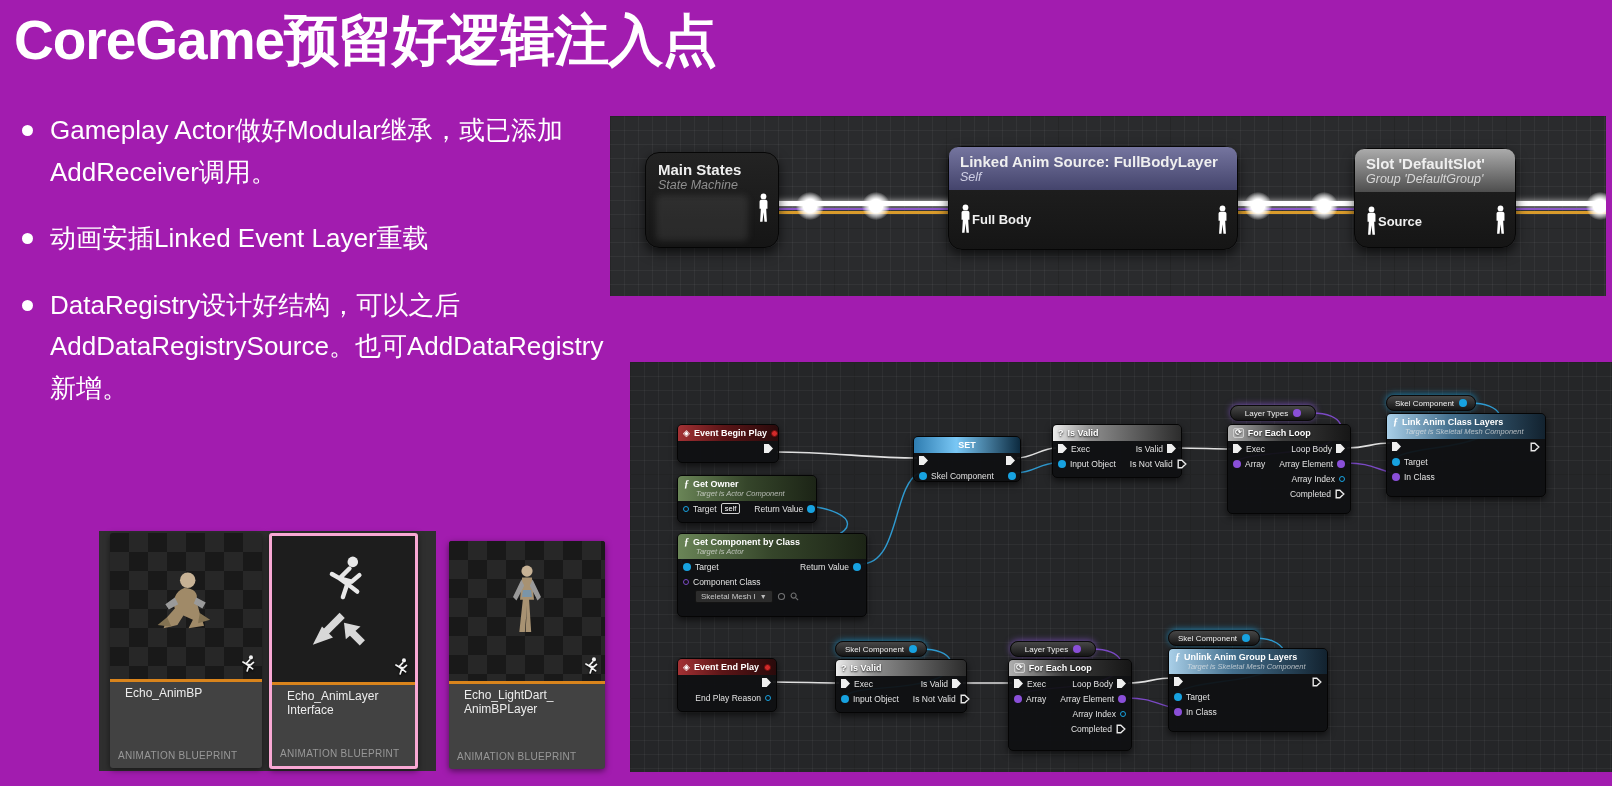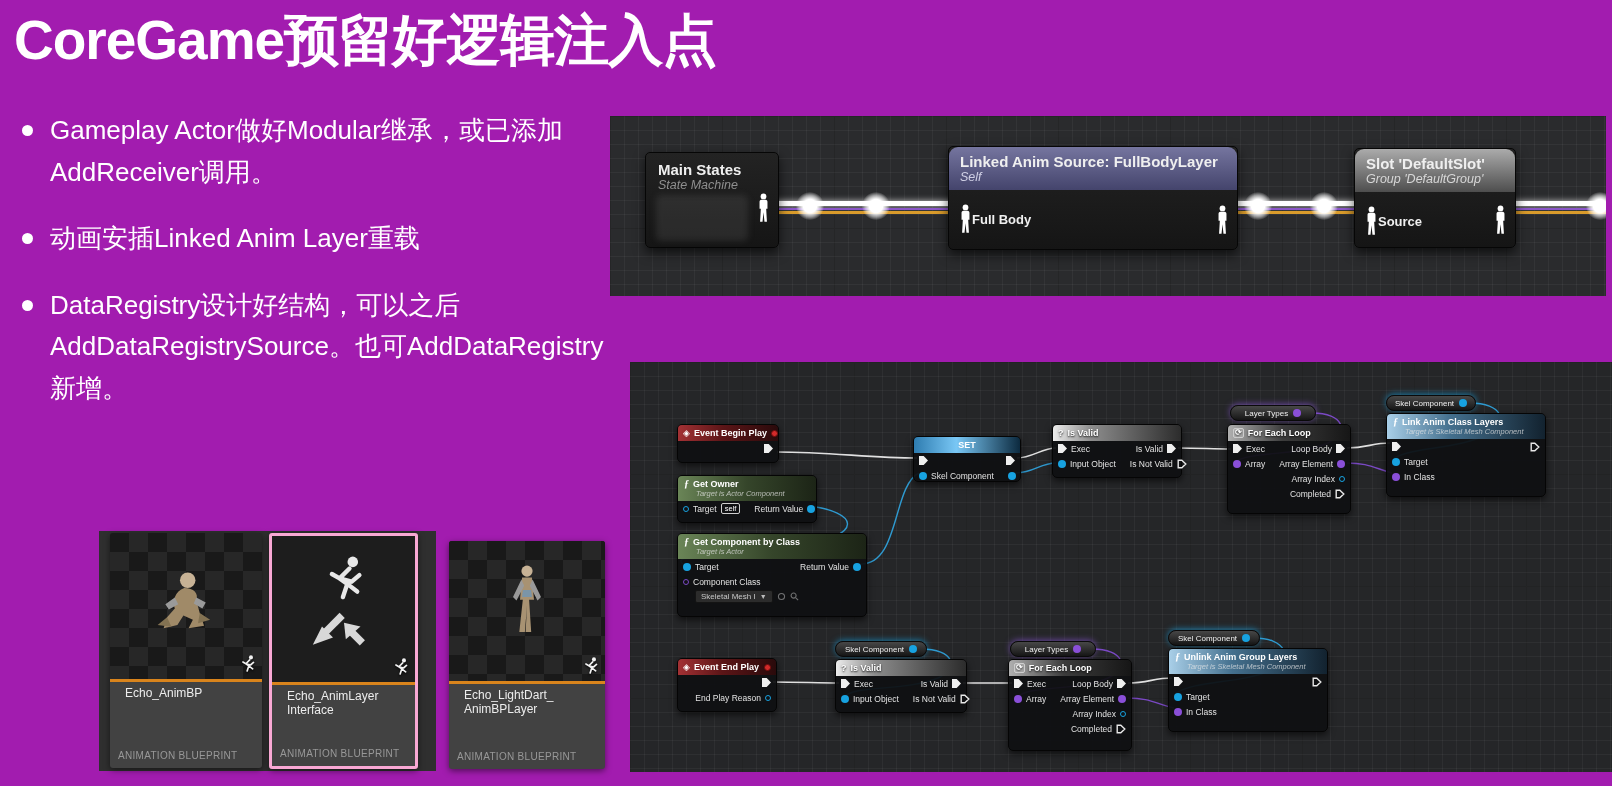--- a/index.html
+++ b/index.html
@@ -18,21 +18,21 @@
     background-color:#2a2b2d;
     background-image:
       linear-gradient(rgba(255,255,255,.045) 1px,transparent 1px),
       linear-gradient(90deg,rgba(255,255,255,.045) 1px,transparent 1px),
       linear-gradient(rgba(0,0,0,.35) 1px,transparent 1px),
       linear-gradient(90deg,rgba(0,0,0,.35) 1px,transparent 1px);
     background-size:14px 14px,14px 14px,112px 112px,112px 112px; }
   .graph.dark { background-color:#252628; }
 
   
-  .tnode { position:absolute; background:linear-gradient(180deg,#232323,#151515); border:1px solid #060606; border-radius:5px; box-shadow:0 5px 12px rgba(0,0,0,.65); }
+  .tnode { position:absolute; background:linear-gradient(180deg,#232323,#151515); border:1px solid #060606; border-radius:14px; box-shadow:0 5px 12px rgba(0,0,0,.65); }
   .tn-t { font-size:15px; font-weight:700; color:#efefef; white-space:nowrap; }
   .tn-s { font-size:12.5px; font-style:italic; color:#8f8f8f; white-space:nowrap; }
   .tpad { padding:8px 12px 0; }
   .lhdr { background:linear-gradient(180deg,#75759f,#44446c); padding:6px 11px; border-radius:9px 9px 0 0; }
   .lhdr .tn-s { color:#cfcfe4; }
   .shdr { background:linear-gradient(180deg,#ababab,#4e4e4e); padding:6px 11px; border-radius:9px 9px 0 0; }
   .shdr .tn-s { color:#d8d8d8; }
   .tbodyrow { display:flex; align-items:center; gap:0; padding:14px 10px 0; color:#efefef; font-size:13px; font-weight:700; }
   .pp { width:13px; height:30px; fill:#fff; flex:none; }
   .pp-r { position:absolute; right:8px; }
@@ -113,21 +113,21 @@
 
   <div class="title">CoreGame预留好逻辑注入点</div>
 
   <ul class="bullets">
     <li>
         <span class="bdot"></span>
         <span>Gameplay Actor做好Modular继承，或已添加AddReceiver调用。</span>
       </li>
     <li>
         <span class="bdot"></span>
-        <span>动画安插Linked Anim Layer重载</span>
+        <span>动画安插Linked Event Layer重载</span>
       </li>
     <li>
         <span class="bdot"></span>
         <span>DataRegistry设计好结构，可以之后AddDataRegistrySource。也可AddDataRegistry新增。</span>
       </li>
   </ul>
 
   <div class="graph" style="left:610px;top:116px;width:996px;height:180px">
 
     <div class="wband" style="left:160px;top:85px;width:185px"></div>

